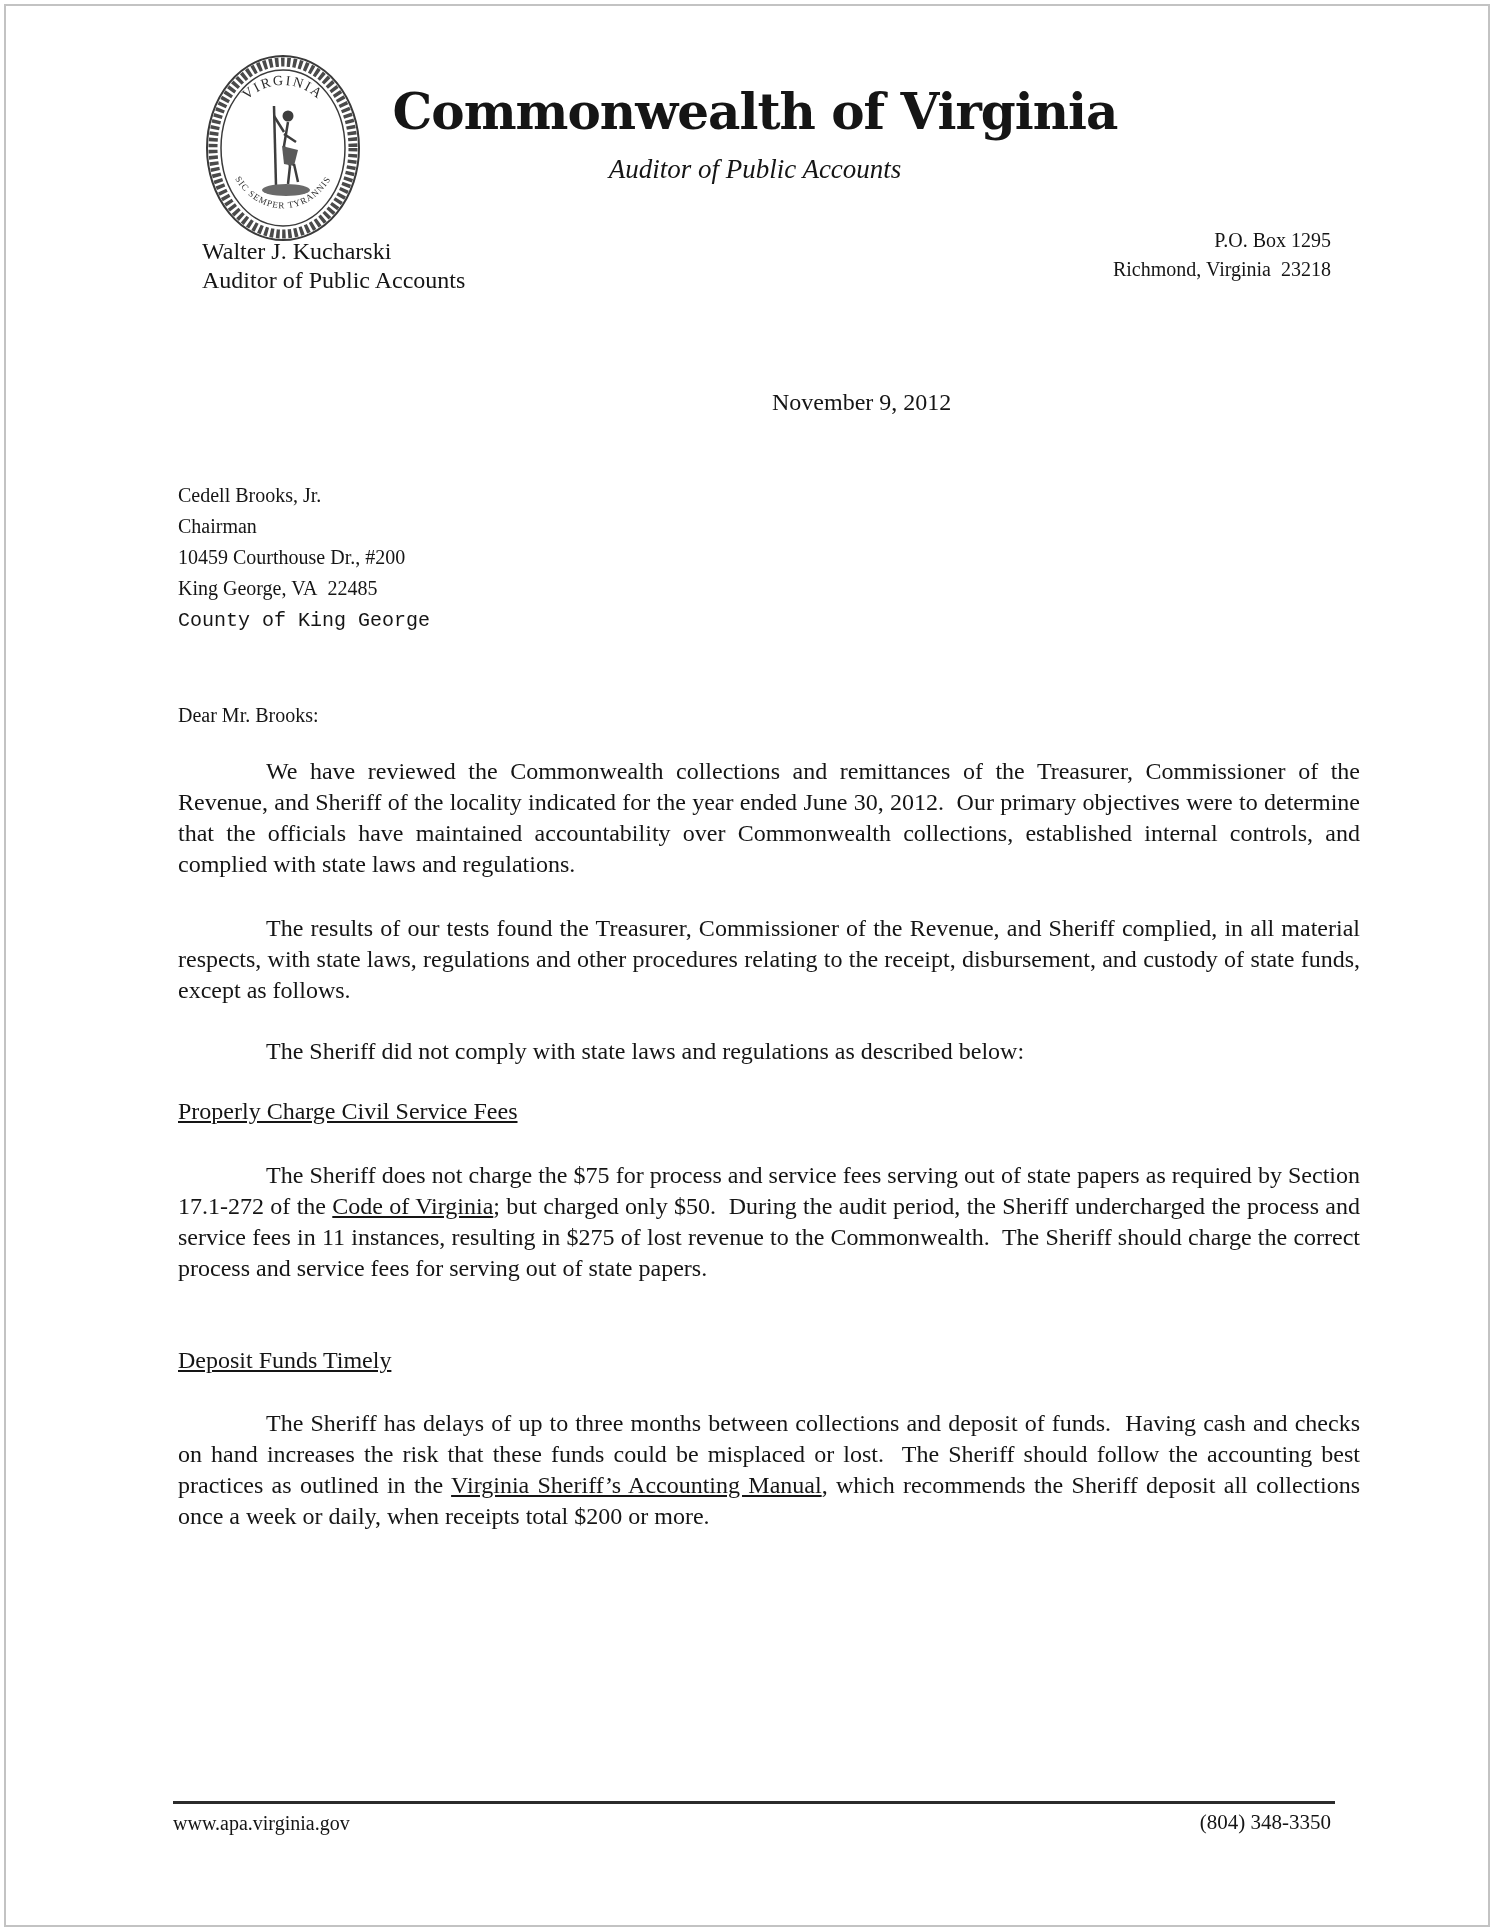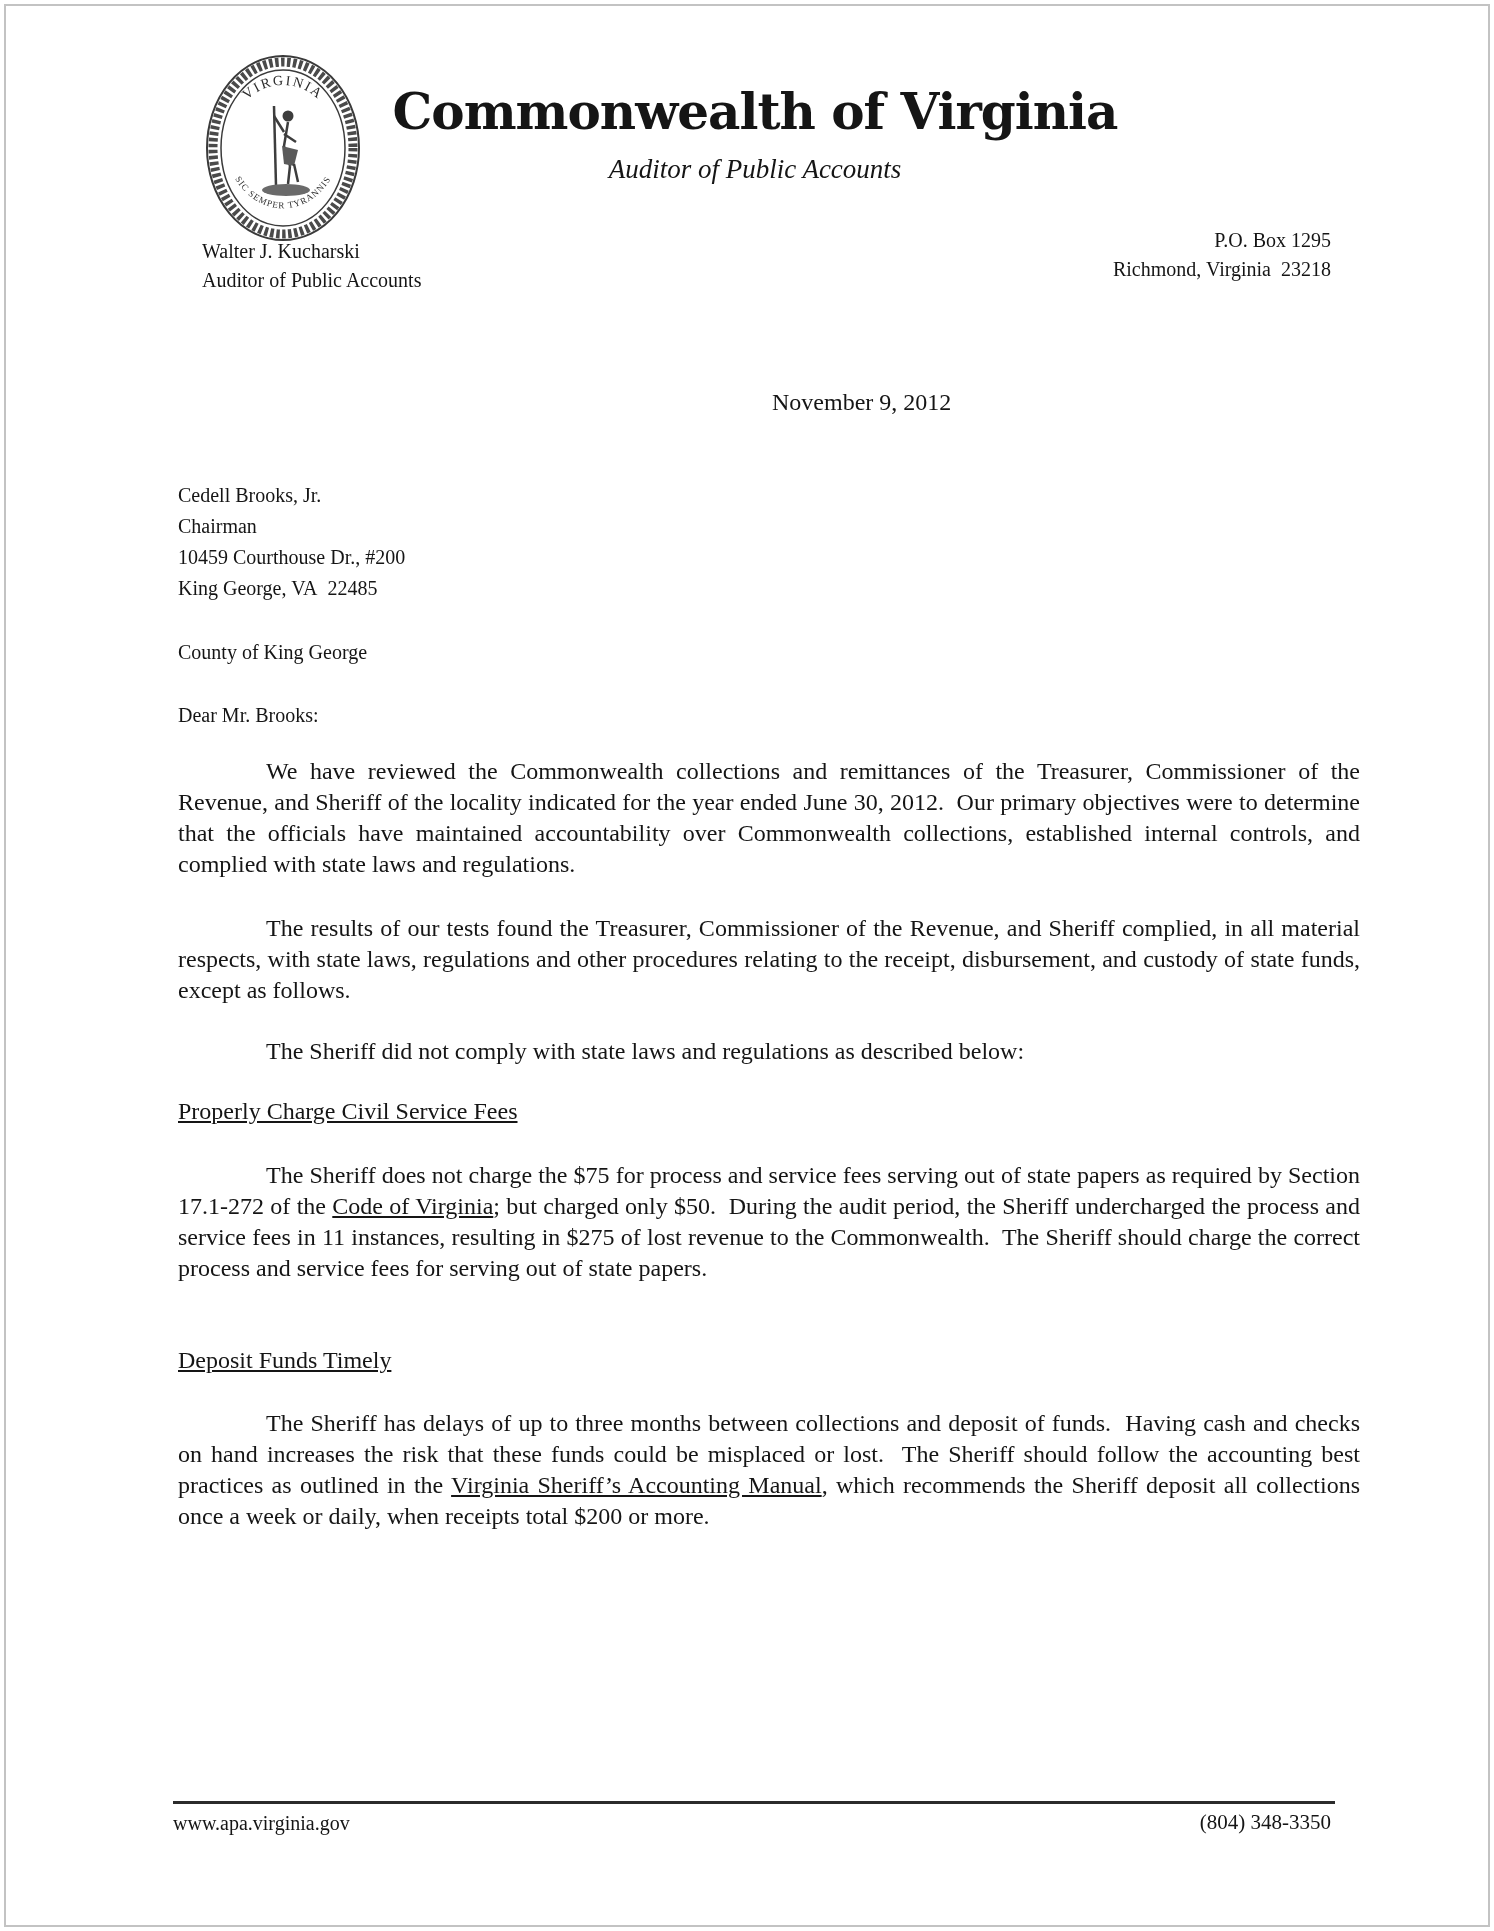--- a/index.html
+++ b/index.html
@@ -15,28 +15,28 @@
   .seal{position:absolute;left:198px;top:48px;width:158px;height:188px;}
   .masthead{position:absolute;left:358px;top:78px;width:782px;text-align:center;}
   .masthead .title{
     font-family:"DejaVu Serif", serif;
     font-weight:bold;font-size:50px;line-height:56px;
     letter-spacing:-1px;white-space:nowrap;text-align:center;
   }
   .masthead .subtitle{
     font-style:italic;font-size:27px;line-height:30px;margin-top:14px;
   }
-  .official{position:absolute;left:196px;top:231px;font-size:20px;line-height:29px;}
+  .official{position:absolute;left:196px;top:231px;font-size:24px;line-height:29px;}
   .return-address{position:absolute;right:157px;top:220px;font-size:20px;line-height:29px;text-align:right;}
 
   
   .date{position:absolute;left:766px;top:383px;font-size:24px;}
   .block{position:absolute;left:172px;font-size:20px;line-height:31px;}
   .recipient{top:474px;}
-  .locality{top:631px;}
+  .locality{top:599px;font-family:Liberation Mono, monospace;}
   .salutation{top:694px;}
 
   .para{
     position:absolute;left:172px;width:1182px;
     font-size:24px;line-height:31px;
     text-align:justify;text-indent:88px;
     margin:0;
   }
   .p-review{top:750px;}
   .p-results{top:907px;}

